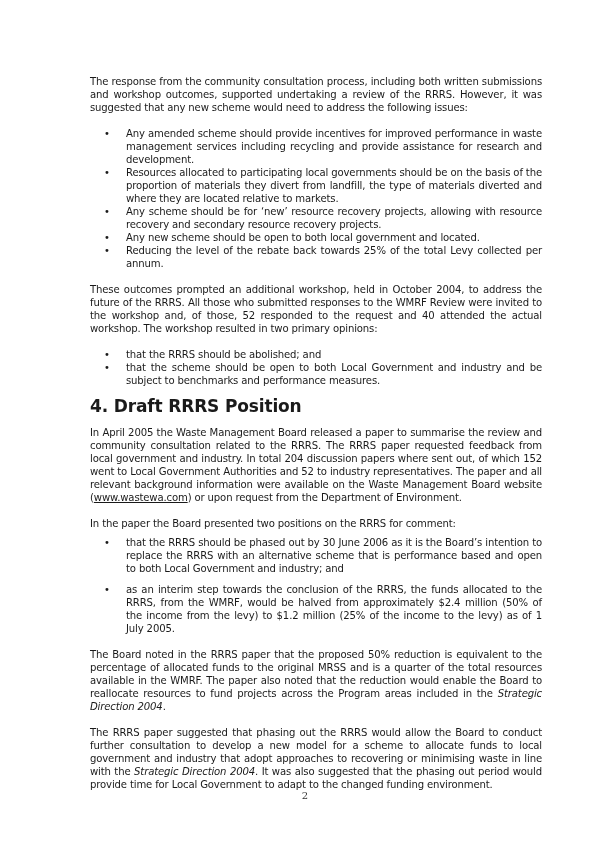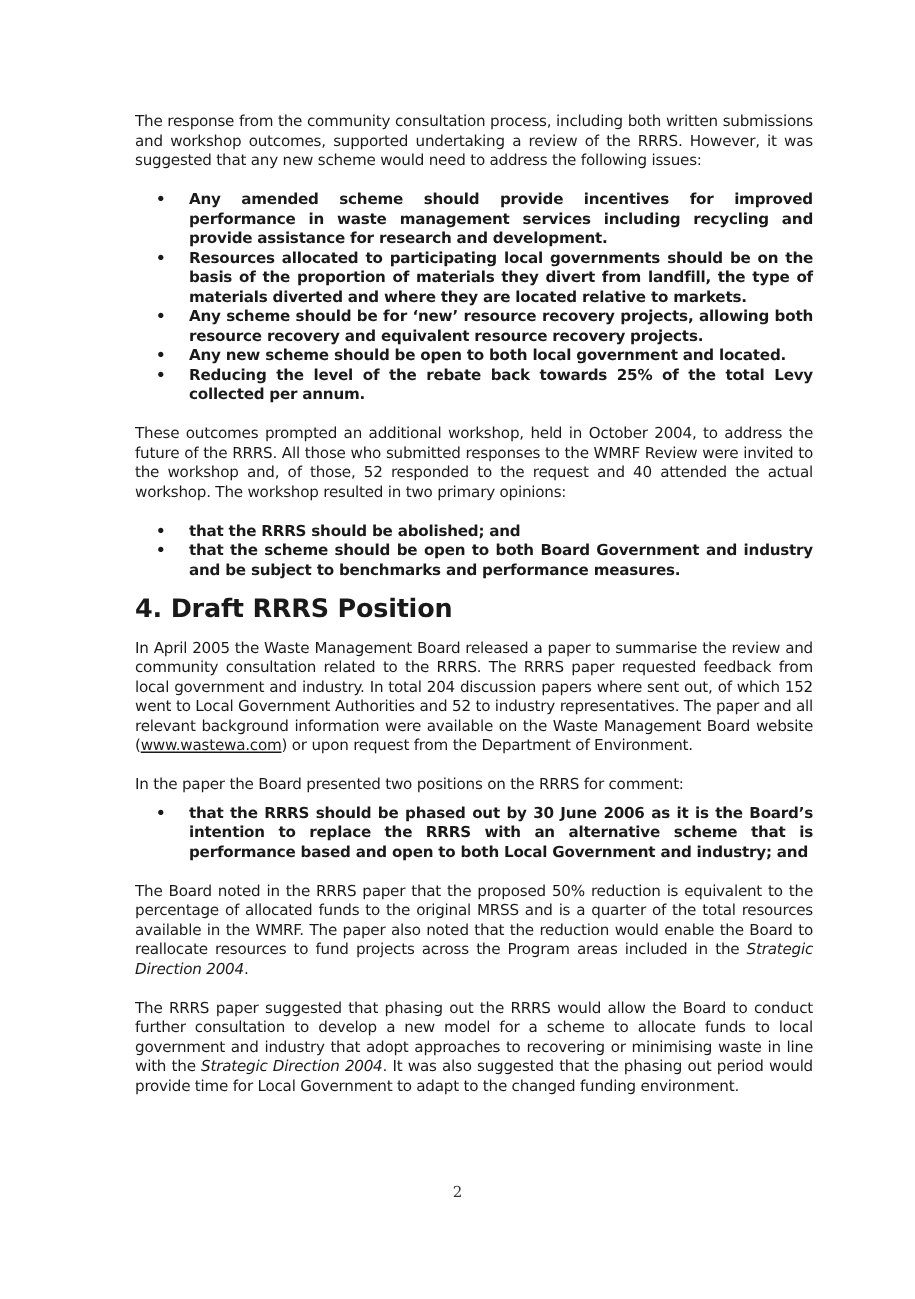--- a/index.html
+++ b/index.html
@@ -4,21 +4,21 @@
 <style>
   html, body { margin: 0; padding: 0; background: #ffffff; }
   body { width: 610px; height: 866px; position: relative; overflow: hidden; }
   .page {
     position: absolute; left: 90px; top: 75px; width: 452px;
     font-family: "DejaVu Sans", sans-serif;
     font-size: 10.1px; line-height: 13px; color: #1a1a1a;
     letter-spacing: -0.15px;
   }
   p { margin: 0 0 13px 0; text-align: justify; }
-  ul { margin: 0 0 13px 0; padding: 0 0 0 36px; list-style: none; font-weight: bold; }
+  ul { margin: 0 0 13px 0; padding: 0 0 0 36px; list-style: none; }
   li { position: relative; text-align: justify; margin: 0; }
   li::before {
     content: "\2022"; position: absolute; left: -22px; top: 0;
     font-size: 10px;
   }
   ul.spaced li { margin-bottom: 8px; }
   ul.spaced li:last-child { margin-bottom: 0; }
   h2 {
     font-size: 17px; font-weight: bold; margin: 0 0 13px 0; line-height: 13px;
   }
@@ -32,40 +32,41 @@
 </head>
 <body>
 
 <div class="page">
 
   <p>The response from the community consultation process, including both written submissions and workshop outcomes, supported undertaking a review of the RRRS.  However, it was suggested that any new scheme would need to address the following issues:</p>
 
   <ul>
     <li>Any amended scheme should provide incentives for improved performance in waste management services including recycling and provide assistance for research and development.</li>
     <li>Resources allocated to participating local governments should be on the basis of the proportion of materials they divert from landfill, the type of materials diverted and where they are located relative to markets.</li>
-    <li>Any scheme should be for ‘new’ resource recovery projects, allowing both resource recovery and equivalent resource recovery projects.</li>
+    <li>Any scheme should be for ‘new’ resource recovery projects, allowing with resource recovery and secondary resource recovery projects.</li>
     <li>Any new scheme should be open to both local government and located.</li>
     <li>Reducing the level of the rebate back towards 25% of the total Levy collected per annum.</li>
   </ul>
 
   <p>These outcomes prompted an additional workshop, held in October 2004, to address the future of the RRRS.  All those who submitted responses to the WMRF Review were invited to the workshop and, of those, 52 responded to the request and 40 attended the actual workshop. The workshop resulted in two primary opinions:</p>
 
   <ul>
     <li>that the RRRS should be abolished; and</li>
-    <li>that the scheme should be open to both Board Government and industry and be subject to benchmarks and performance measures.</li>
+    <li>that the scheme should be open to both Local Government and industry and be subject to benchmarks and performance measures.</li>
   </ul>
 
   <h2>4.  Draft RRRS Position</h2>
 
   <p><span>In April 2005 the Waste Management Board released a paper to summarise the review and community consultation related to the RRRS.  The RRRS paper requested feedback from local government and industry.  In total 204 discussion papers where sent out, of which 152 went to Local Government Authorities and 52 to industry representatives. The paper and all relevant background information were available on the Waste Management Board website (</span><span class="link">www.wastewa.com</span><span>) or upon request from the Department of Environment.</span></p>
 
   <p style="margin-bottom:6px;">In the paper the Board presented two positions on the RRRS for comment:</p>
 
   <ul class="spaced">
     <li>that the RRRS should be phased out by 30 June 2006 as it is the Board’s intention to replace the RRRS with an alternative scheme that is performance based and open to both Local Government and industry; and</li>
+    <li>as an interim step towards the conclusion of the RRRS, the funds allocated to the RRRS, from the WMRF, would be halved from approximately $2.4 million (50% of the income from the levy) to $1.2 million (25% of the income to the levy) as of 1 July 2005.</li>
   </ul>
 
   <p><span>The Board noted in the RRRS paper that the proposed 50% reduction is equivalent to the percentage of allocated funds to the original MRSS and is a quarter of the total resources available in the WMRF.  The paper also noted that the reduction would enable the Board to reallocate resources to fund projects across the Program areas included in the </span><em>Strategic Direction 2004</em><span>.</span></p>
 
   <p><span>The RRRS paper suggested that phasing out the RRRS would allow the Board to conduct further consultation to develop a new model for a scheme to allocate funds to local government and industry that adopt approaches to recovering or minimising waste in line with the </span><em>Strategic Direction 2004</em><span>.  It was also suggested that the phasing out period would provide time for Local Government to adapt to the changed funding environment.</span></p>
 
 </div>
 
 <div class="page-number">2</div>
 

